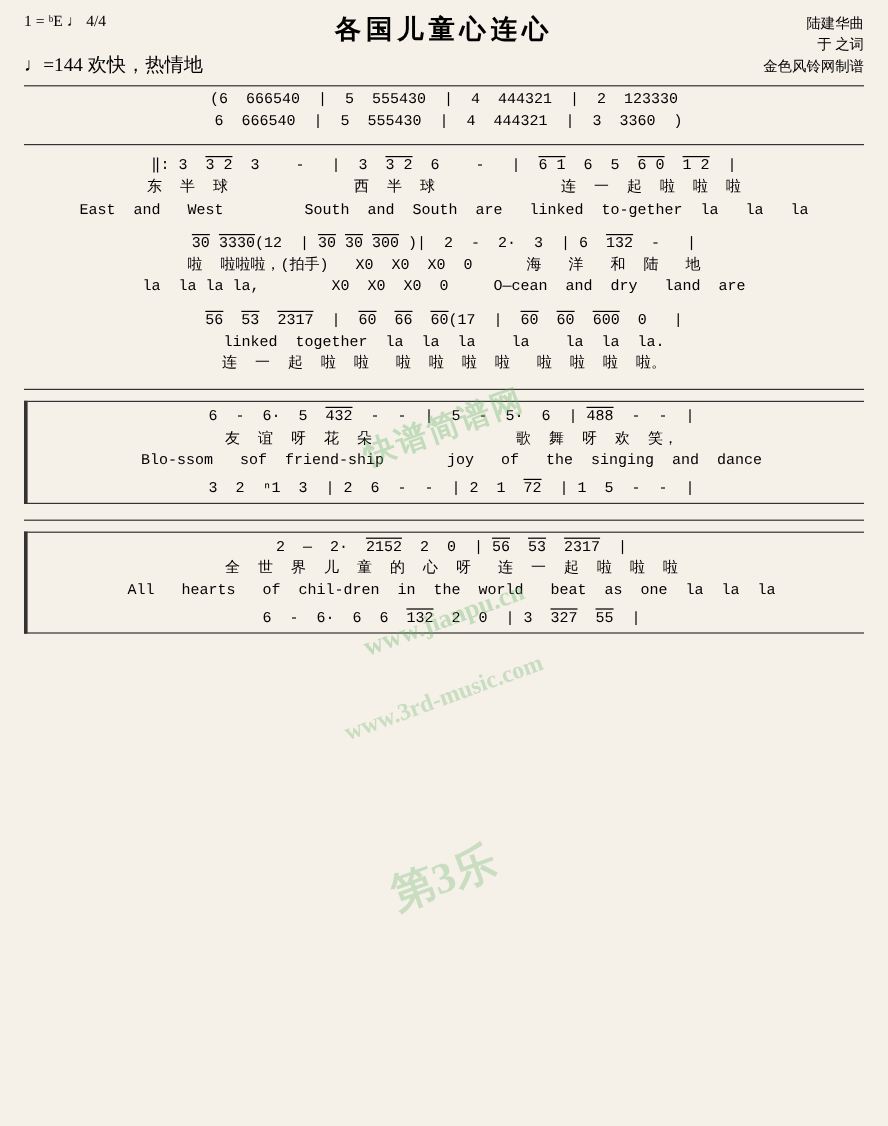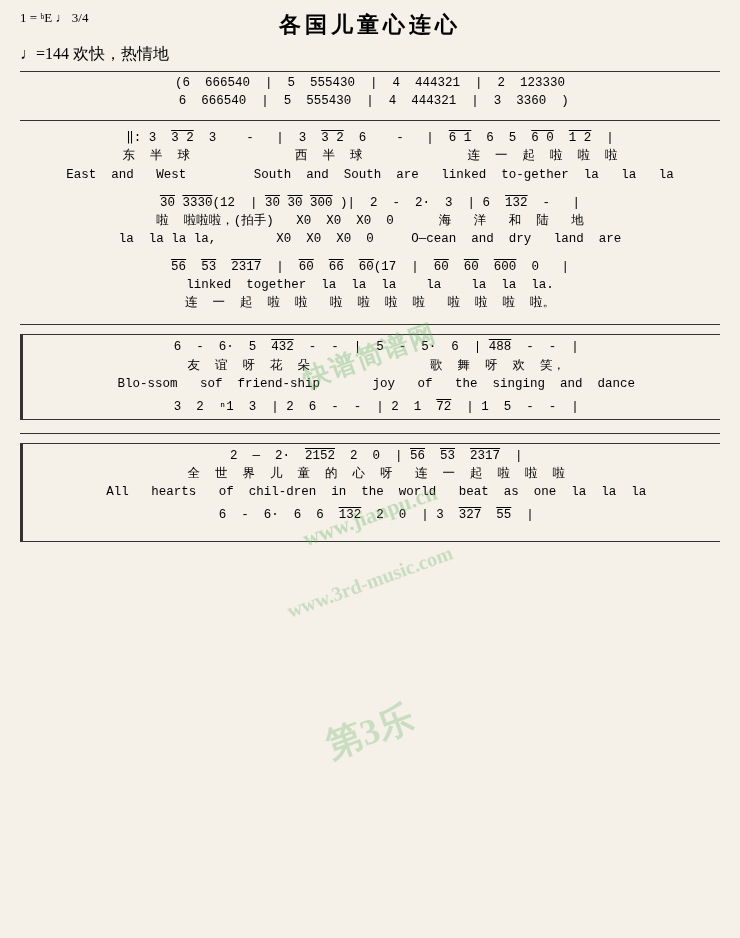--- a/index.html
+++ b/index.html
@@ -95,23 +95,28 @@
   <div class="watermark">快谱简谱网</div>
   <div class="watermark2">www.jianpu.cn</div>
   <div style="position:absolute;top:62%;left:50%;transform:translate(-50%,-50%) rotate(-20deg);font-size:20px;color:rgba(100,180,100,0.3);font-weight:bold;pointer-events:none;z-index:10;white-space:nowrap;">www.3rd-music.com</div>
   <div style="position:absolute;top:78%;left:50%;transform:translate(-50%,-50%) rotate(-20deg);font-size:36px;color:rgba(100,180,100,0.3);font-weight:bold;pointer-events:none;z-index:10;">第3乐</div>
 
   <div class="score-container">
 
     <div class="title-area">
       <div class="top-left-info">
         <span>1 = ᵇE  ♩</span>
-        <span> 3/4</span>
+        <span> 4/4</span>
       </div>
       <div class="main-title">各国儿童心连心</div>
+      <div class="top-right-info">
+        <div>陆建华曲</div>
+        <div>于  之词</div>
+        <div>金色风铃网制谱</div>
+      </div>
     </div>
 
     <div class="tempo-line">
       <span>♩=144 欢快，热情地</span>
     </div>
 
     <hr class="divider">
 
     <pre>(6  666540  |  5  555430  |  4  444321  |  2  123330</pre>
     <pre> 6  666540  |  5  555430  |  4  444321  |  3  3360  )</pre>
@@ -145,21 +150,21 @@
       <pre> 友  谊  呀  花  朵                歌  舞  呀  欢  笑，</pre>
       <pre> Blo-ssom   sof  friend-ship       joy   of   the  singing  and  dance</pre>
       <div style="height:5px"></div>
       <pre> 3  2  ⁿ1  3  | 2  6  -  -  | 2  1  <span style="text-decoration:overline">72</span>  | 1  5  -  -  |</pre>
     </div>
 
     <div style="height:8px"></div>
     <hr class="divider">
     <div style="height:4px"></div>
 
-    <div style="border-left:3px solid #333;border-top:1.5px solid #333;border-bottom:1.5px solid #333;padding:3px 3px 17px 5px;margin:3px 0;">
+    <div style="border-left:3px solid #333;border-top:1.5px solid #333;border-bottom:1.5px solid #333;padding:3px 3px 3px 5px;margin:3px 0;">
       <pre> 2  —  2·  <span style="text-decoration:overline">21</span><span style="text-decoration:overline">52</span>  2  0  | <span style="text-decoration:overline">56</span>  <span style="text-decoration:overline">53</span>  <span style="text-decoration:overline">2317</span>  |</pre>
       <pre> 全  世  界  儿  童  的  心  呀   连  一  起  啦  啦  啦</pre>
       <pre> All   hearts   of  chil-dren  in  the  world   beat  as  one  la  la  la</pre>
       <div style="height:5px"></div>
       <pre> 6  -  6·  6  6  <span style="text-decoration:overline">132</span>  2  0  | 3  <span style="text-decoration:overline">327</span>  <span style="text-decoration:overline">55</span>  |</pre>
     </div>
 
   </div>
 </div>
 

